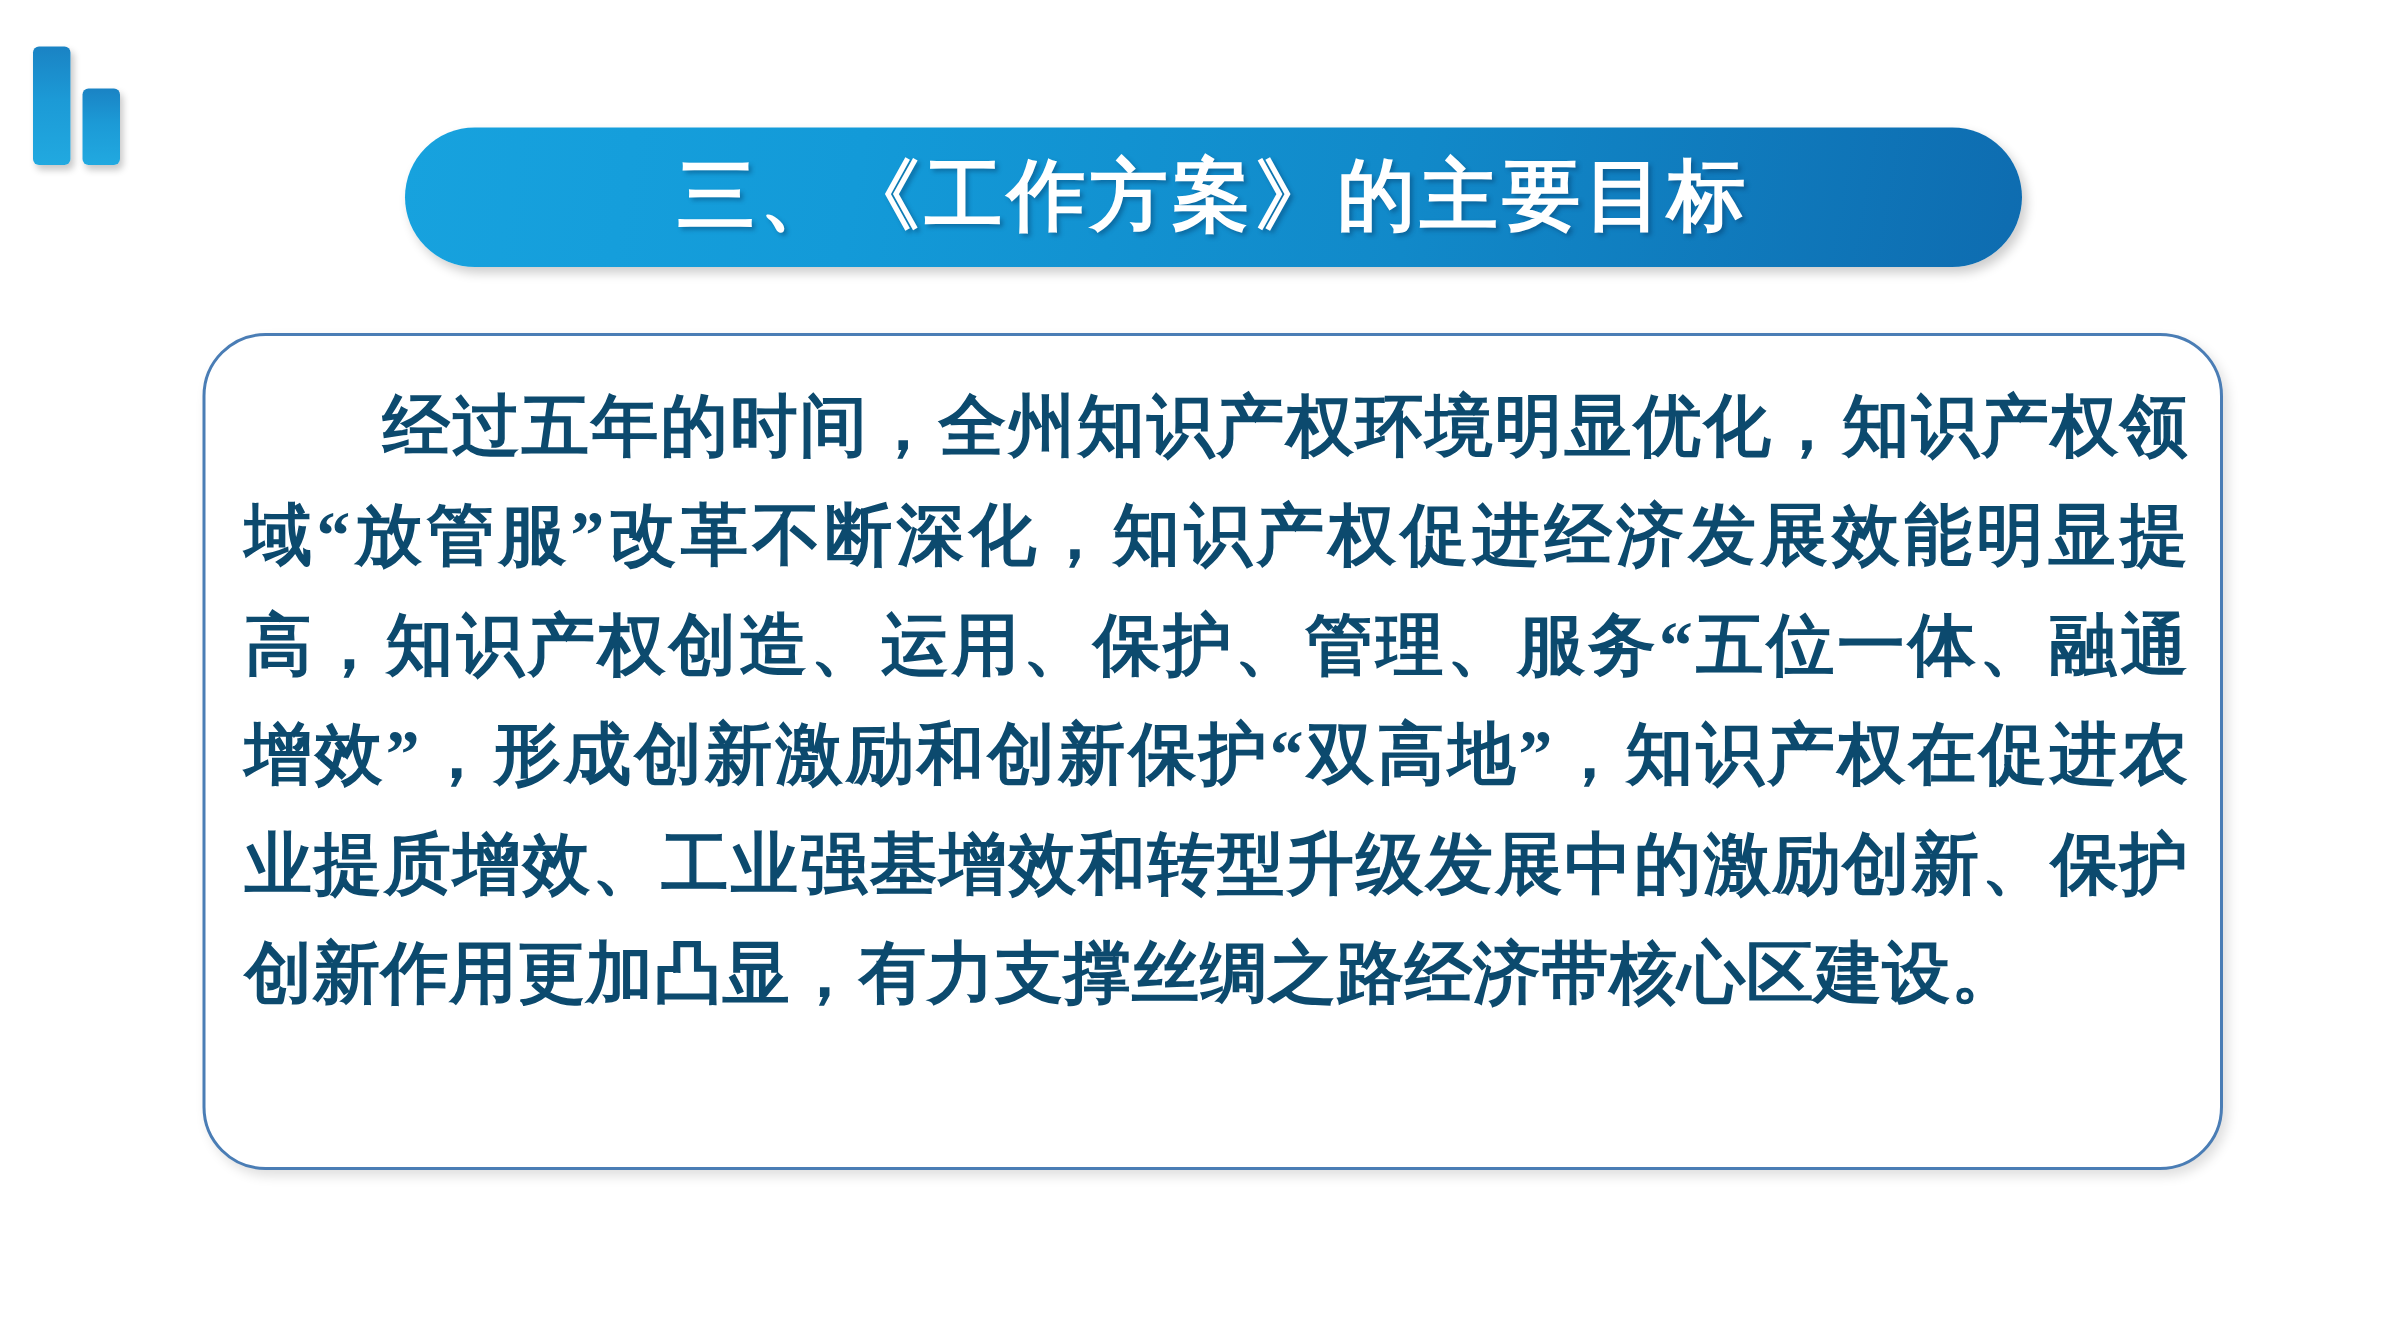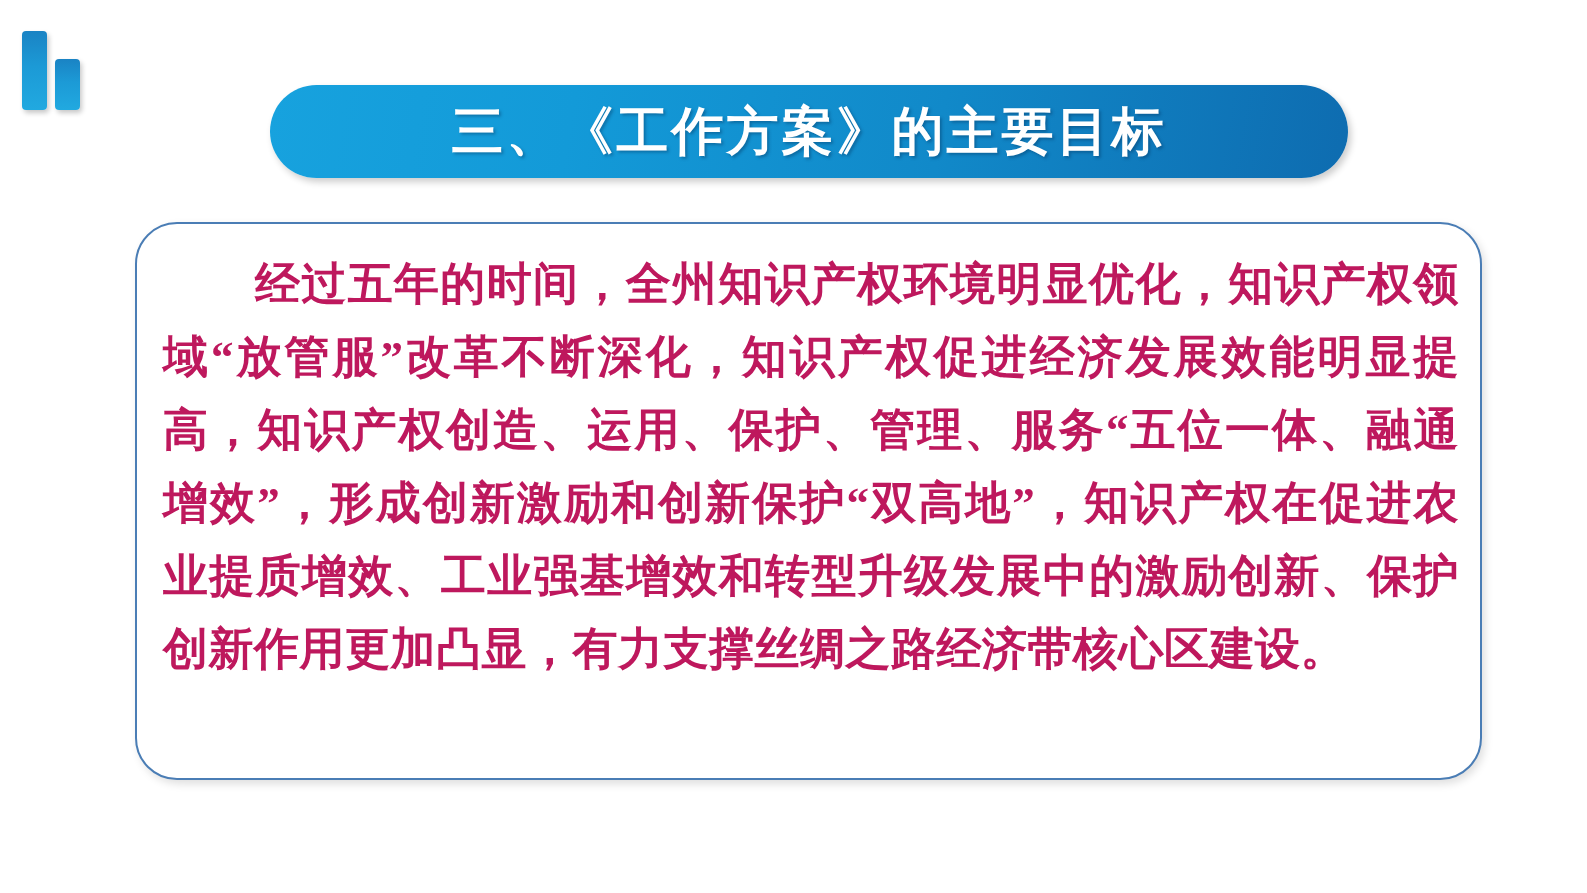--- a/index.html
+++ b/index.html
@@ -93,21 +93,21 @@
     background: #ffffff;
     box-shadow: 3px 4px 8px rgba(0, 0, 0, 0.13);
     overflow: hidden;
   }
 
   .body-text {
     position: absolute;
     left: 26px;
     top: 24px;
     width: 1296px;
-    color: #be185d;
+    color: #0c4a6e;
     font-family: "Liberation Serif", "DejaVu Serif", serif;
     font-weight: bold;
     font-size: 45px;
     line-height: 73px;
     text-align: justify;
     text-justify: inter-ideograph;
     text-indent: 92px;
     letter-spacing: 0.5px;
     word-break: break-all;
   }

